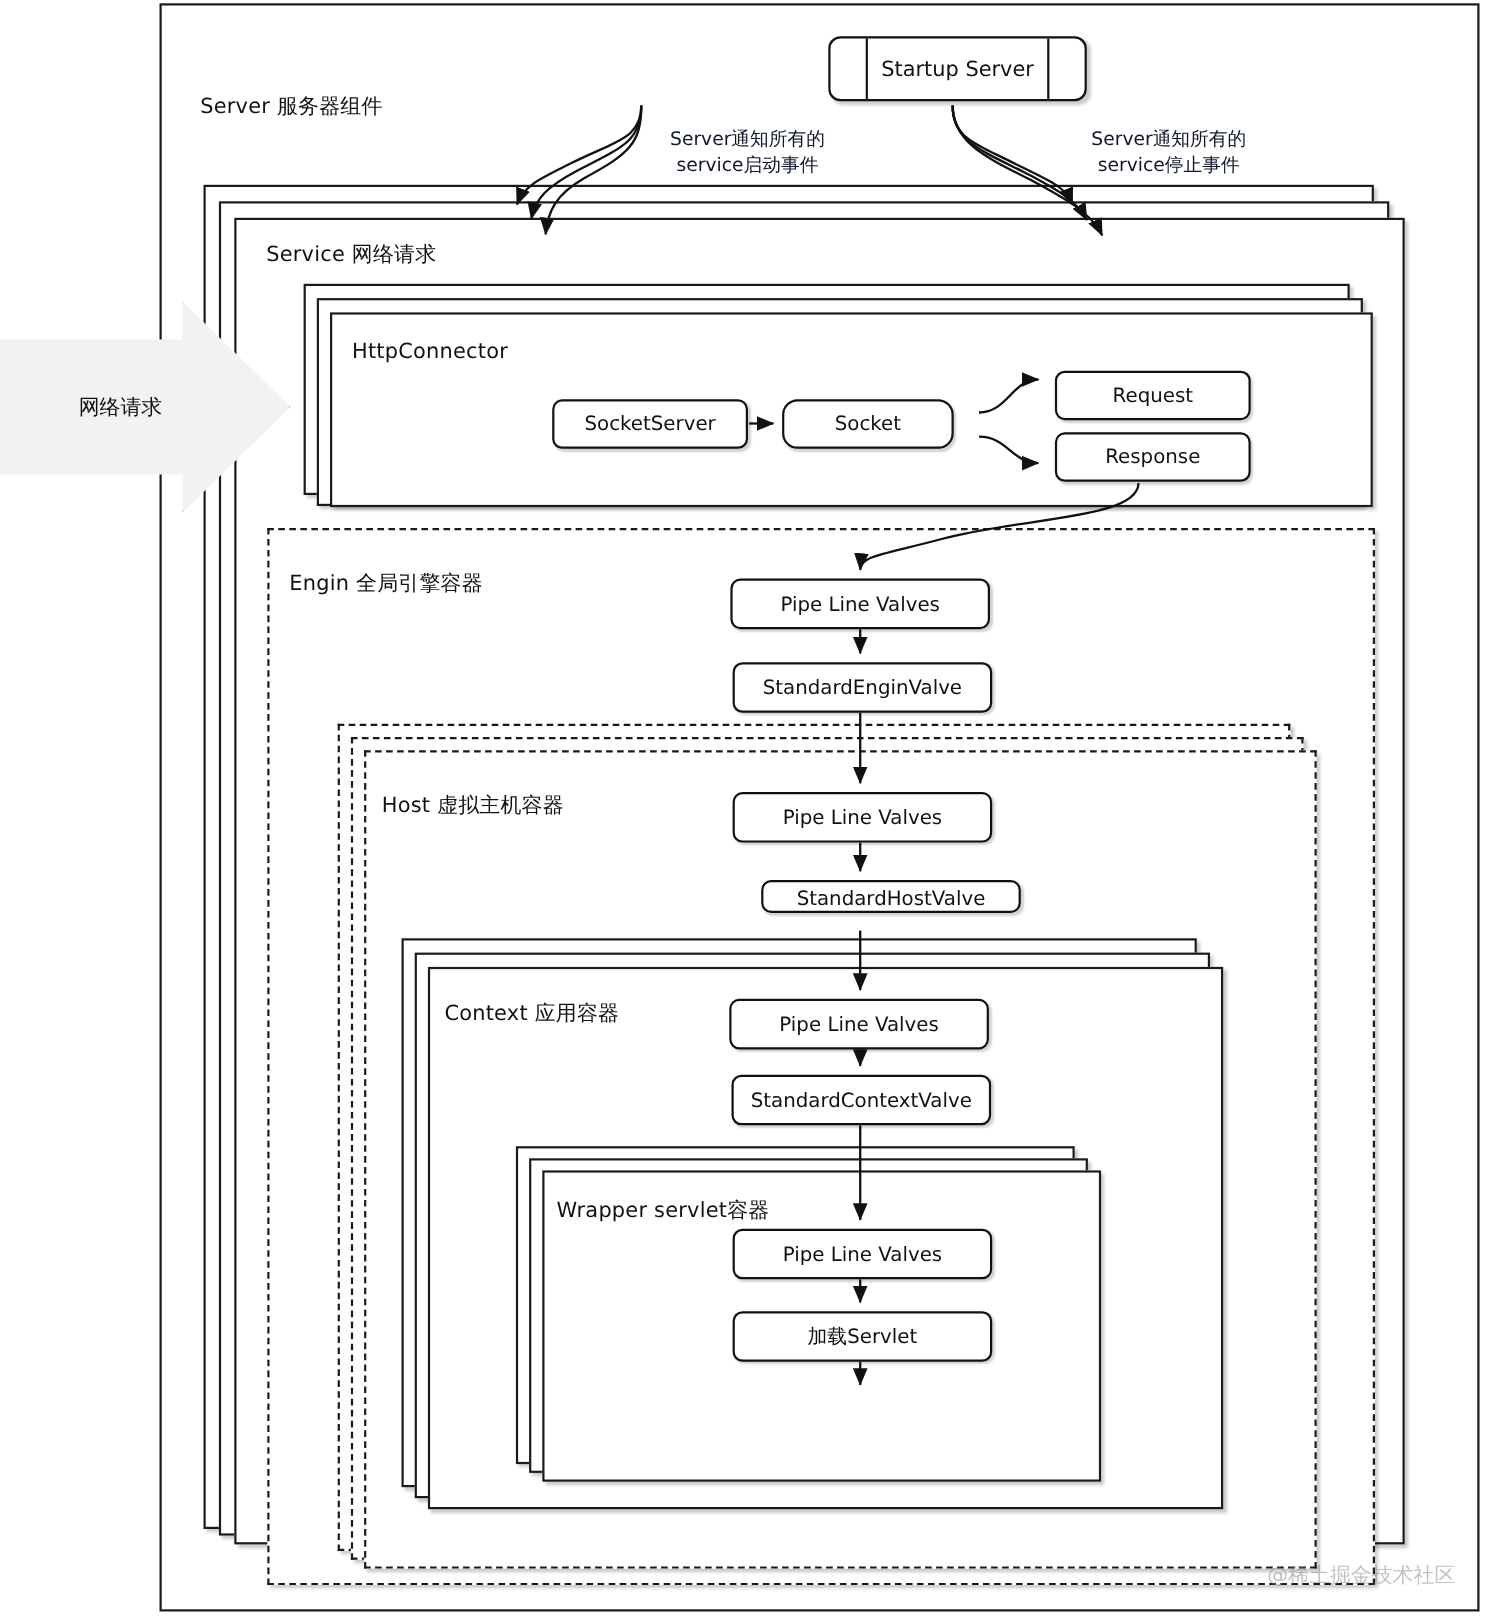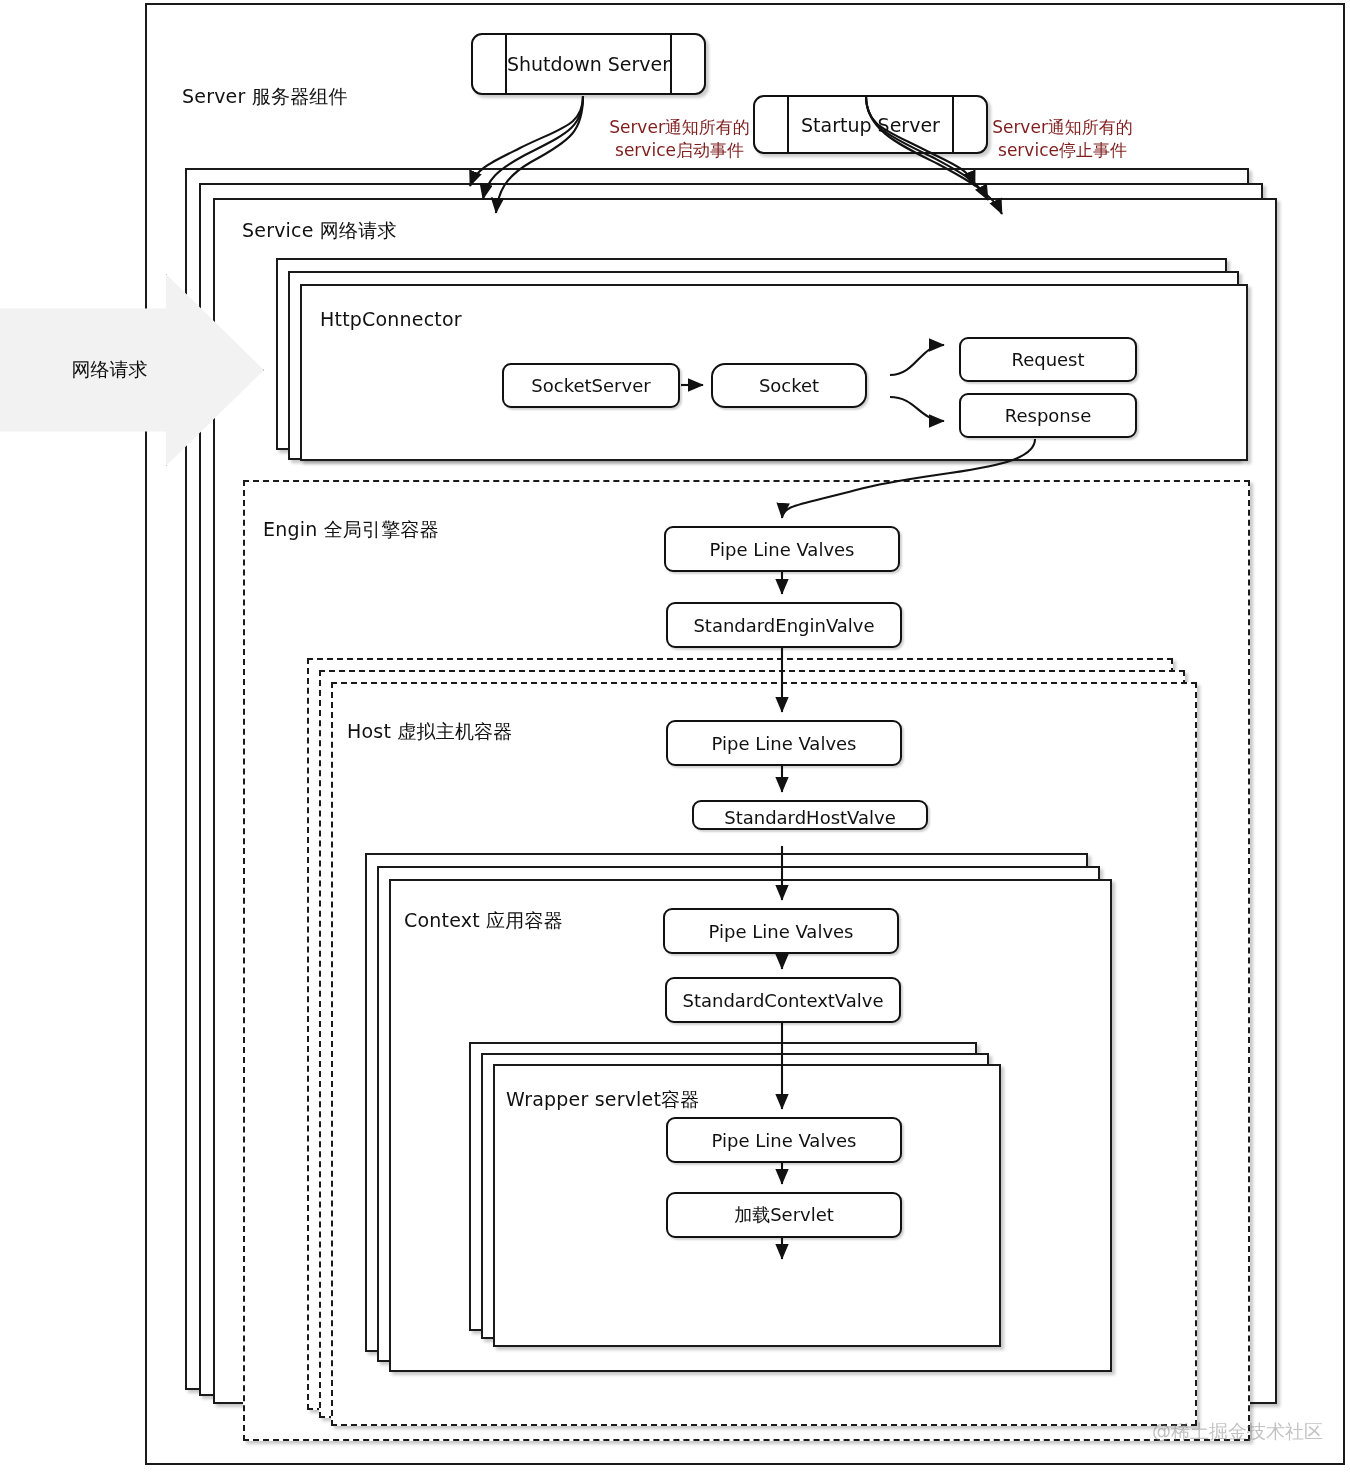--- a/index.html
+++ b/index.html
@@ -102,21 +102,21 @@
   .edges {
     position: absolute;
     left: 0; top: 0;
     width: 1350px; height: 1472px;
     pointer-events: none;
   }
 
   
   .edgelabel {
     font-size: 17px;
-    color: #7f1d1d;
+    color: #0f172a;
     line-height: 1.35;
     text-align: center;
     white-space: nowrap;
   }
 
   
   .watermark {
     font-size: 19px;
     color: rgba(120,120,120,0.45);
     white-space: nowrap;
@@ -124,23 +124,20 @@
 </style>
 </head>
 <body>
 
 <div id="stage">
 
   <div class="abs frame plain" style="left:145px; top:3px; width:1200px; height:1462px;"></div>
 
   <div class="abs ctitle" style="left:182px; top:84px;">Server 服务器组件</div>
 
-  <div class="abs procnode" style="left:471px; top:33px; width:235px; height:62px;">
-    <span>Shutdown Server</span>
-  </div>
 
   <div class="abs procnode" style="left:753px; top:33px; width:235px; height:59px;">
     <span>Startup Server</span>
   </div>
 
   <div class="abs frame shadowed" style="left:185px; top:168px; width:1064px; height:1222px;"></div>
   <div class="abs frame shadowed" style="left:199px; top:183px; width:1064px; height:1213px;"></div>
   <div class="abs frame shadowed" style="left:213px; top:198px; width:1064px; height:1206px;"></div>
 
   <div class="abs ctitle" style="left:242px; top:218px;">Service 网络请求</div>

